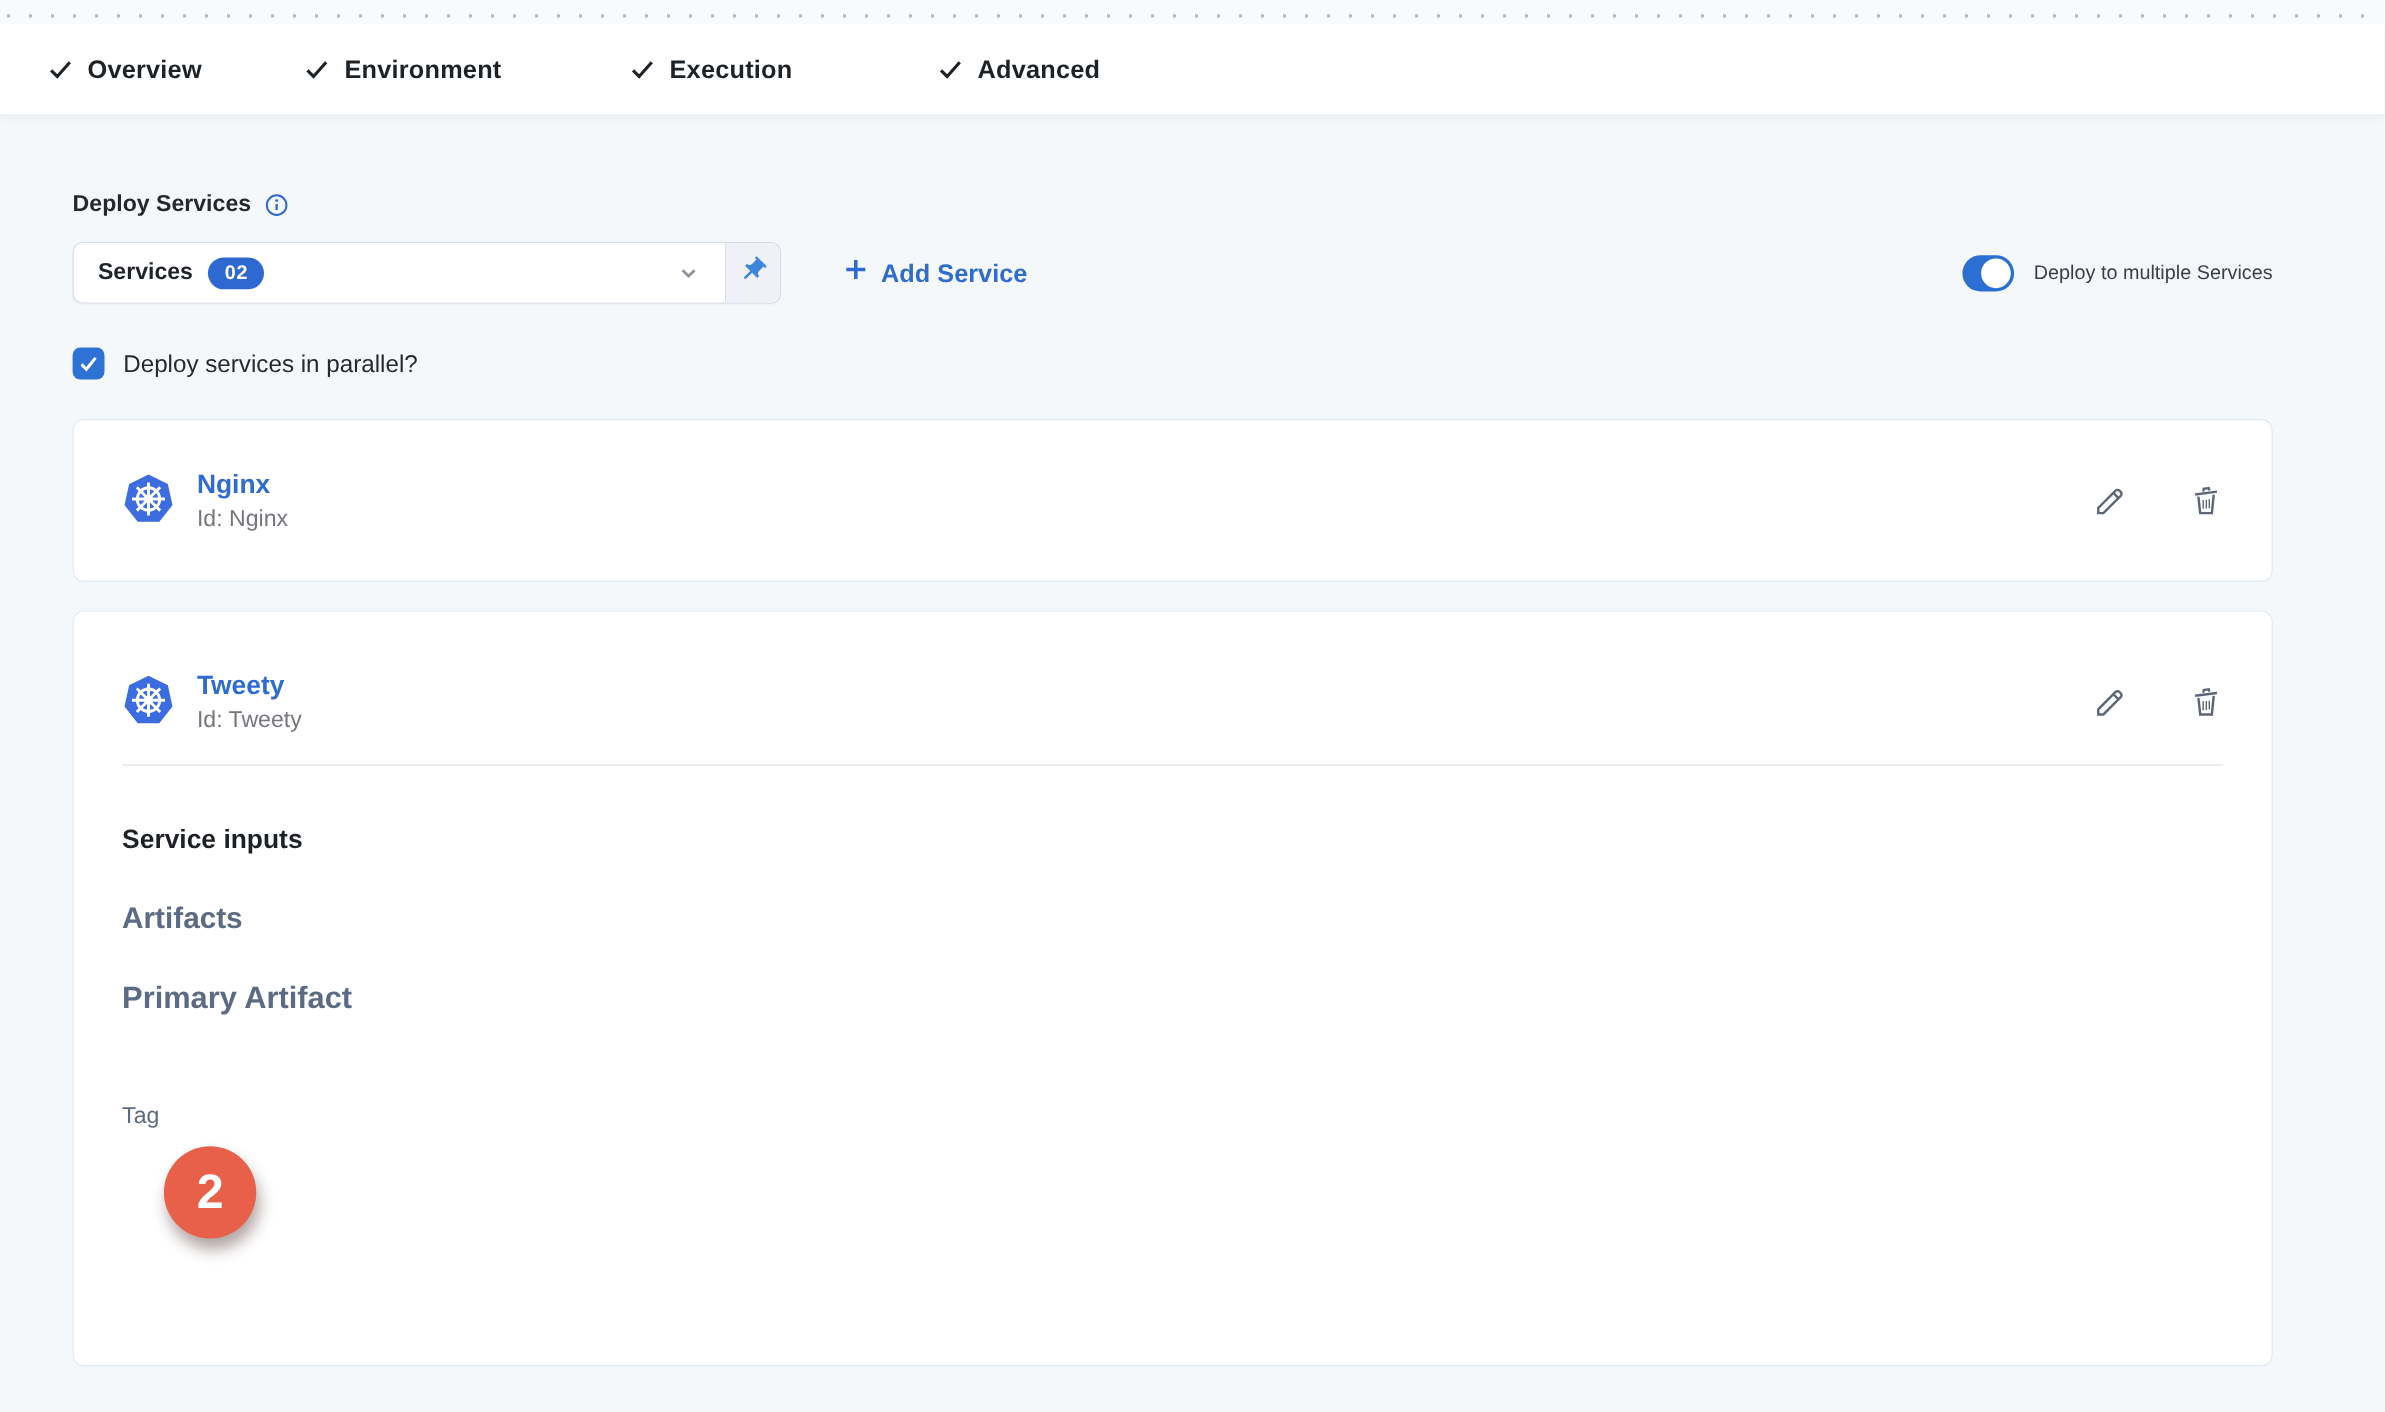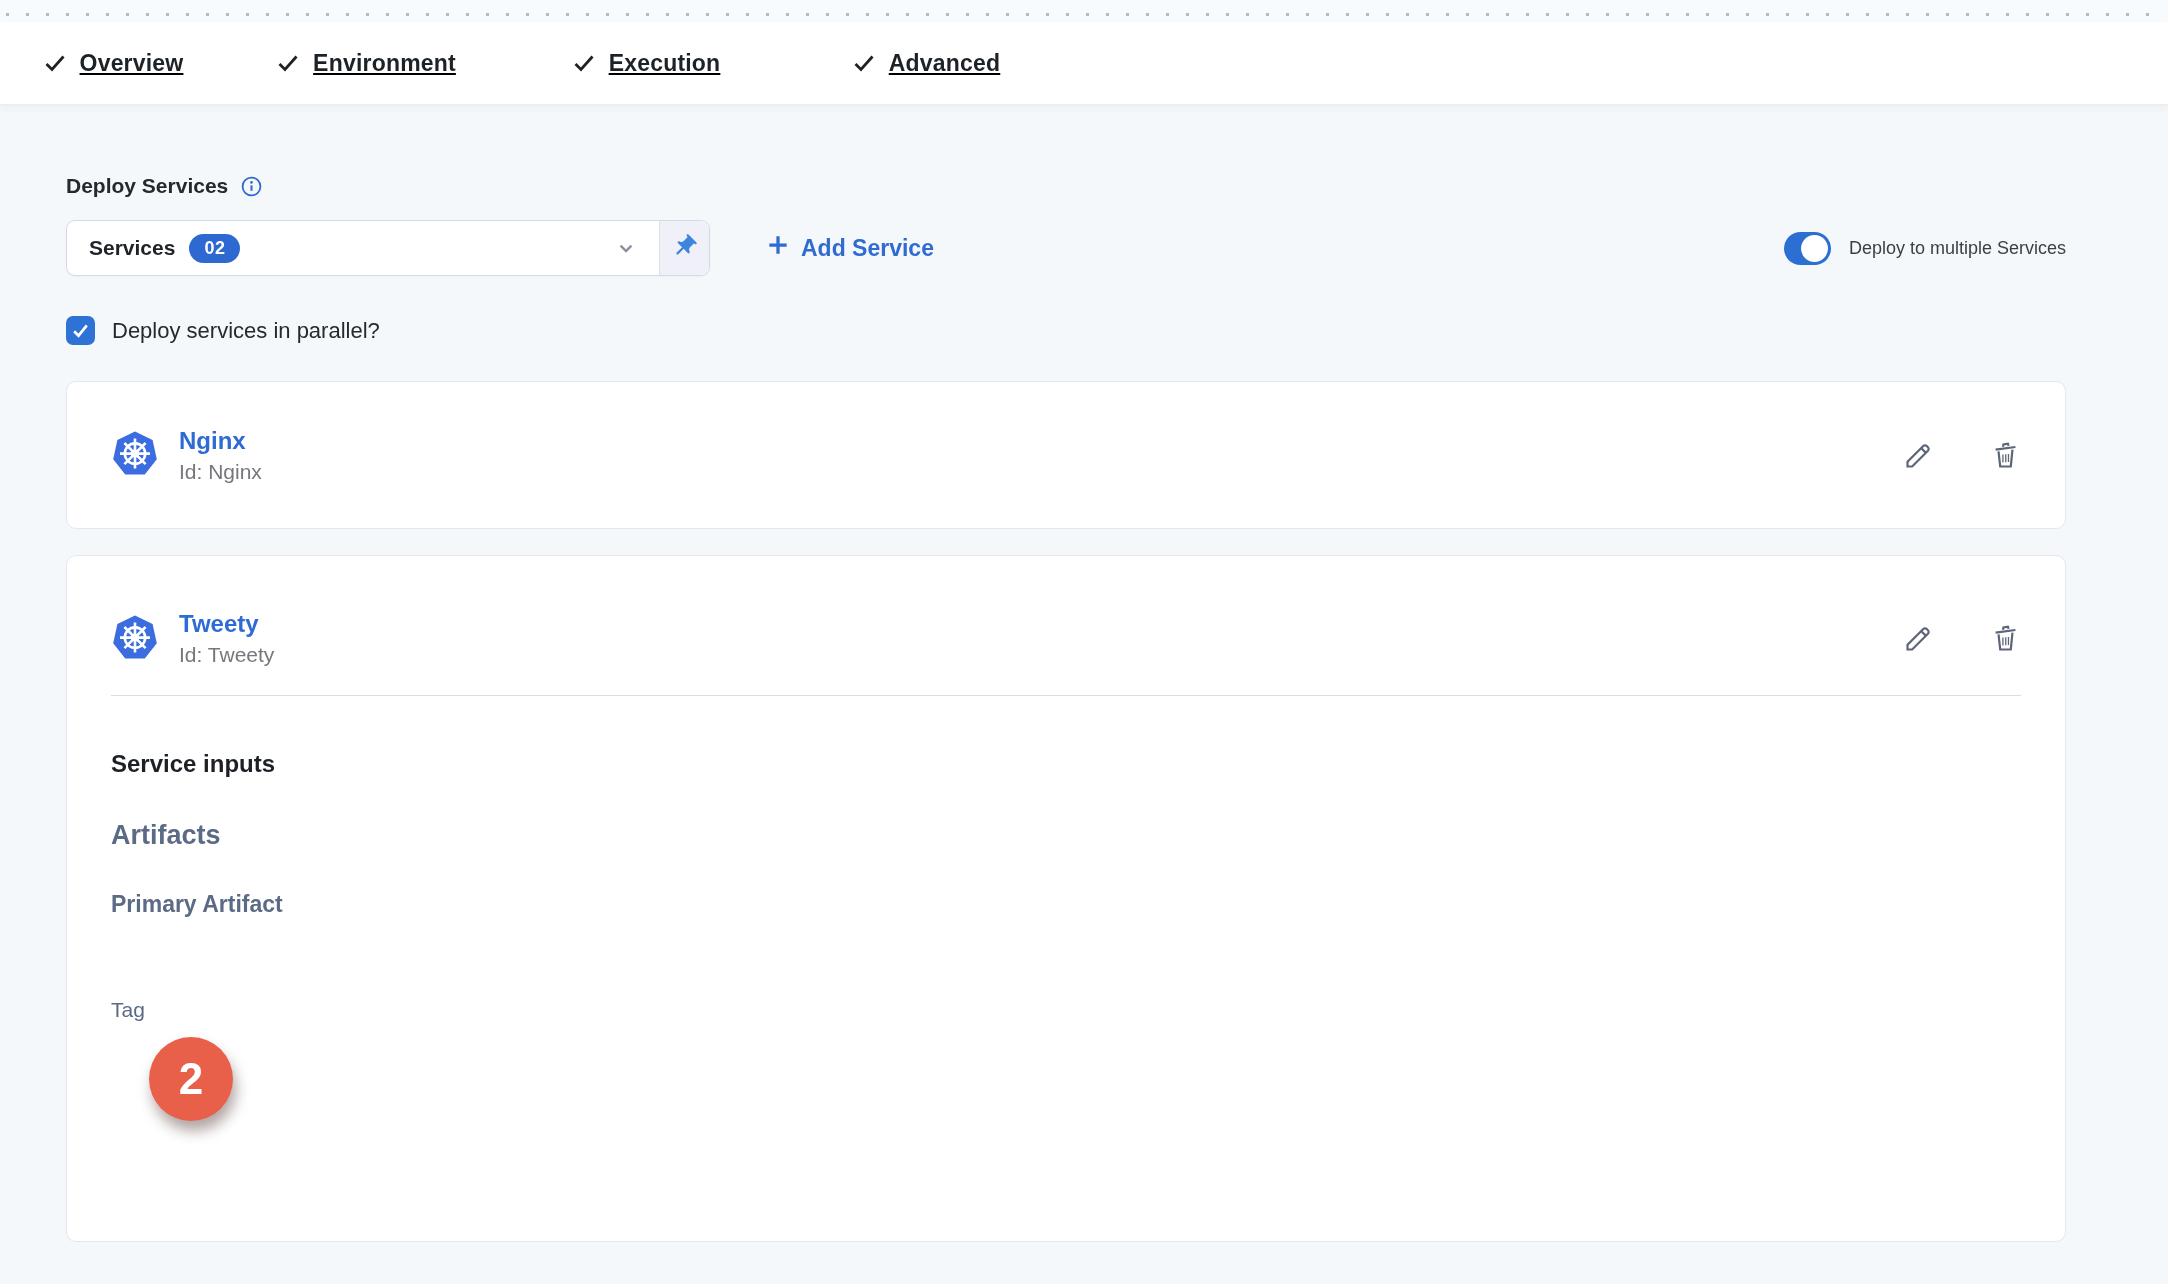--- a/index.html
+++ b/index.html
@@ -11,21 +11,21 @@
   
   .dots-strip {
     height:22px; background:#f7fbfe;
     background-image:repeating-linear-gradient(to right, #b4bac3 0 3px, transparent 3px 20px);
     background-size:calc(100% - 8px) 3px; background-position:6px 13px; background-repeat:no-repeat;
   }
 
   
   .tabbar { height:82px; background:#ffffff; display:flex; align-items:stretch; position:relative; z-index:3;
             box-shadow:0 1px 0 #e9ecf1, 0 4px 8px rgba(40,50,60,.05); }
-  .tab { position:relative; min-width:280px; display:flex; align-items:center; justify-content:center; gap:13px; cursor:pointer;text-decoration:underline; }
+  .tab { position:relative; min-width:280px; display:flex; align-items:center; justify-content:center; gap:13px; cursor:pointer; }
   .tab:first-child { min-width:226px; }
   .tab .tab-label { font-size:23px; font-weight:700; color:#1d2227; letter-spacing:.2px; }
   .tab-underline { position:absolute; left:50%; transform:translateX(-50%); bottom:0; width:234px; height:6px;
                    background:#3472d3; border-radius:4px 4px 0 0; }
 
   
   .content { flex:1; background:#f5f8fb; padding:0 102px 0 66px; }
 
   .sel-label-row { padding-top:70px; display:flex; align-items:center; gap:12px; }
   .sel-label { font-size:21px; font-weight:700; color:#25292e; }
@@ -68,21 +68,21 @@
 
   .num-badge { width:84px; height:84px; border-radius:50%; background:#e8604a; color:#fff; font-size:44px; font-weight:700;
                display:flex; align-items:center; justify-content:center;
                box-shadow:3px 10px 14px rgba(60,30,25,.40); }
   .badge-1 { position:absolute; left:calc(50% + 160px); top:50%; transform:translateY(-56%); }
 
   .card2-body { padding:0 44px; }
   .divider { margin-top:28px; border-top:1px solid #d9dde6; }
   .si-heading { margin-top:54px; font-size:24px; font-weight:700; color:#1d2126; }
   .artifacts-heading { margin-top:42px; font-size:27px; font-weight:700; color:#5b6a85; }
-  .primary-heading { margin-top:40px; font-size:23px; font-weight:700; color:#5b6a85; }
+  .primary-heading { margin-top:40px; font-size:28px; font-weight:700; color:#5b6a85; }
   .tag-label { margin-top:80px; font-size:21px; color:#5b6a85; }
 
   .tag-row { margin-top:15px; display:flex; align-items:center; }
   .tag-control { display:flex; width:798px; height:58px; border:1px solid #d6dae3; border-radius:9px; background:#fff; }
   .tag-field { flex:1; display:flex; align-items:center; padding:0 18px 0 20px; gap:18px; }
   .tag-input { flex:1; border:none; outline:none; background:transparent; font-family:"Liberation Sans",sans-serif;
                font-size:23px; color:#16181c; min-width:0; }
   .badge-2 { margin-left:38px; }
 </style>
 </head>

